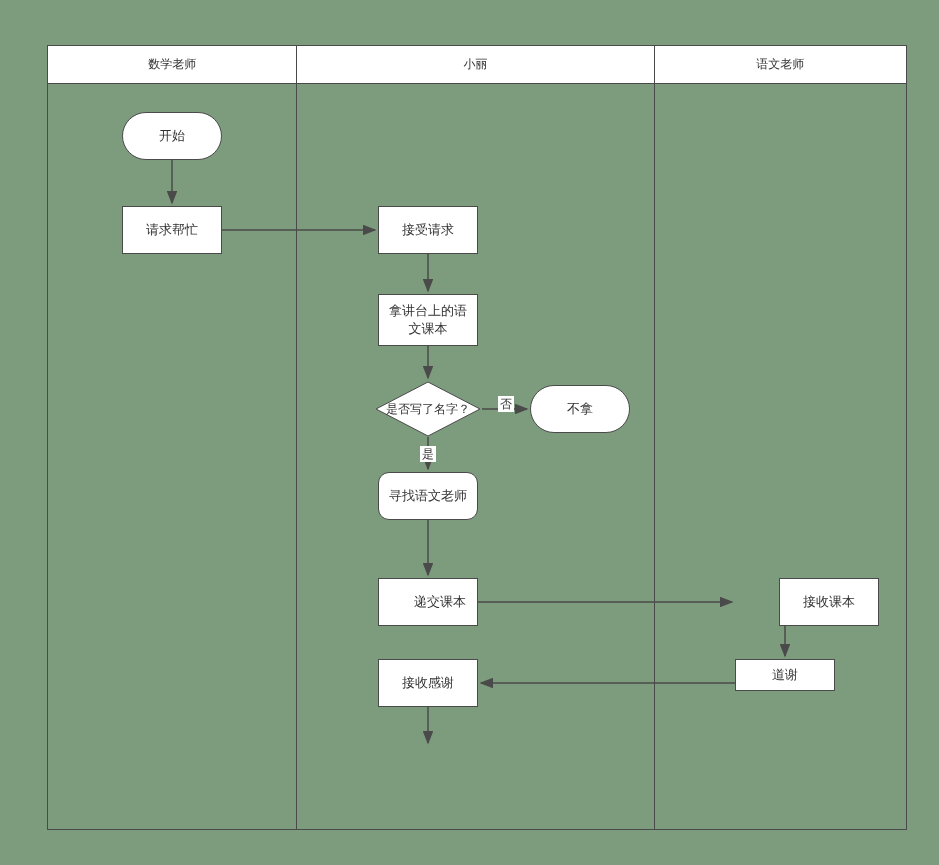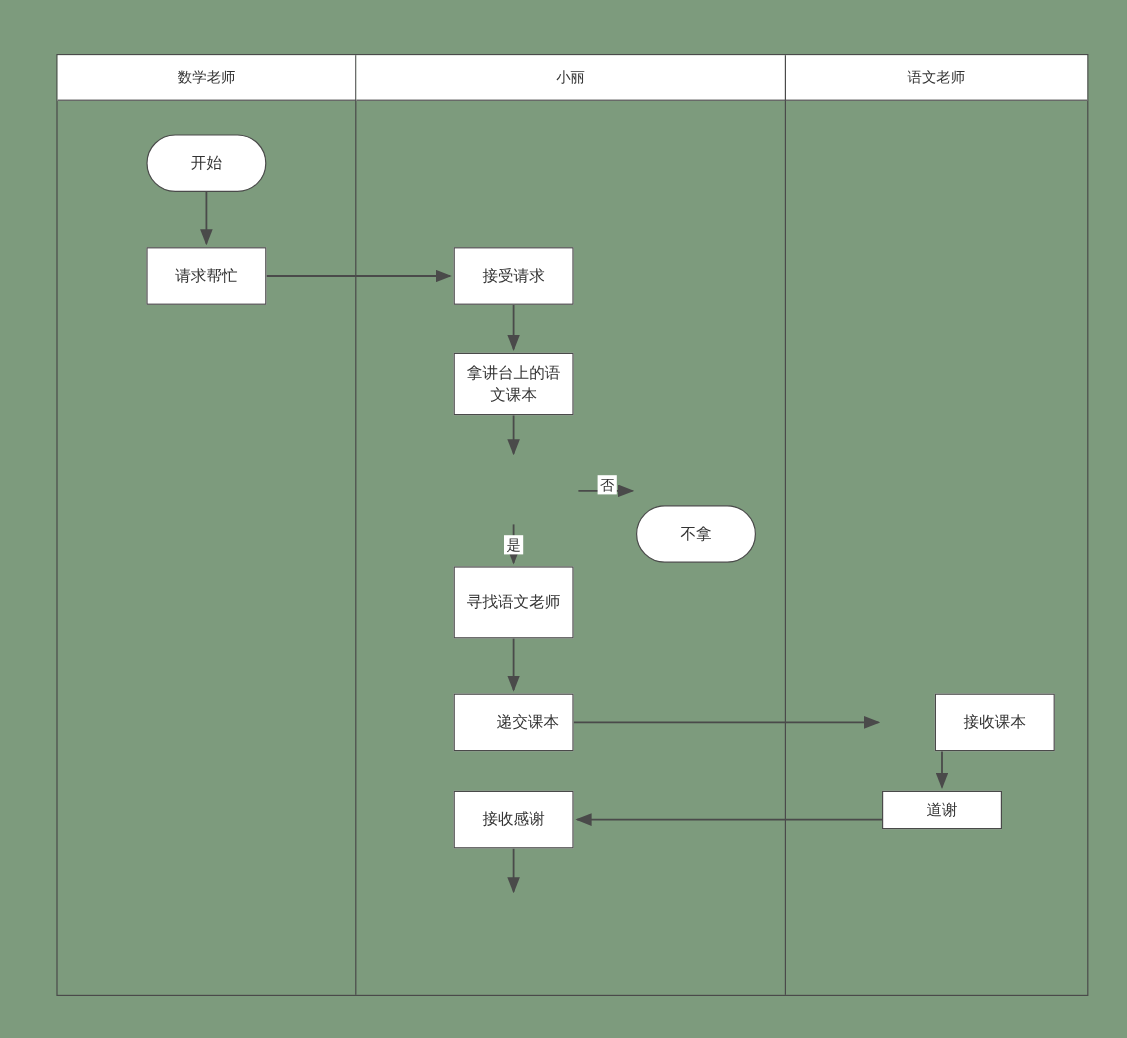--- a/index.html
+++ b/index.html
@@ -123,25 +123,31 @@
     <span>请求帮忙</span>
   </div>
 
   <div class="node" style="left:378px;top:294px;width:100px;height:52px;">
     <span>拿讲台上的语文课本</span>
   </div>
   <div class="node" style="left:378px;top:206px;width:100px;height:48px;">
     <span>接受请求</span>
   </div>
 
+  <div class="diamond-wrap" style="left:374px;top:381px;width:108px;height:56px;">
+    <svg width="108" height="56" viewBox="0 0 108 56">
+      <polygon points="54,1 106,28 54,55 2,28" fill="#ffffff" stroke="#4a4a4a" stroke-width="1"></polygon>
+    </svg>
+    <span class="dlabel">是否写了名字？</span>
+  </div>
 
-  <div class="node stadium" style="left:530px;top:385px;width:100px;height:48px;margin-top:36px;">
+  <div class="node stadium" style="left:530px;top:385px;width:100px;height:48px;">
     <span>不拿</span>
   </div>
-  <div class="node" style="left:378px;top:472px;width:100px;height:60px;">
+  <div class="node" style="left:378px;top:472px;width:100px;height:48px;border-radius:11px;">
     <span>寻找语文老师</span>
   </div>
   <div class="node" style="left:378px;top:578px;width:100px;height:48px;padding-left:30px;">
     <span>递交课本</span>
   </div>
   <div class="node" style="left:378px;top:659px;width:100px;height:48px;">
     <span>接收感谢</span>
   </div>
 
   <div class="node" style="left:735px;top:578px;width:100px;height:48px;margin-left:44px;">

